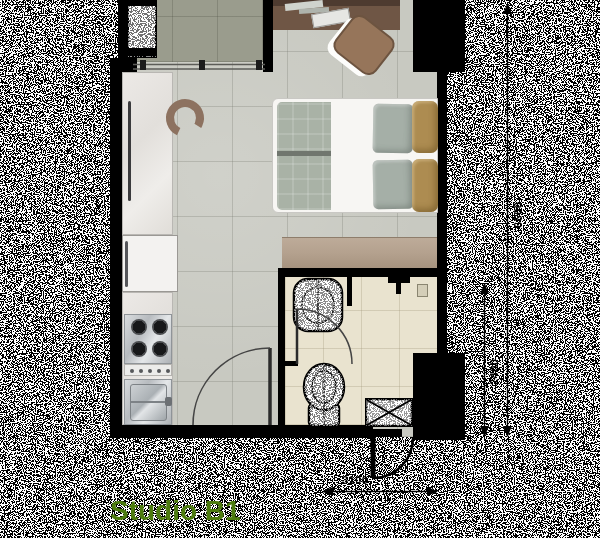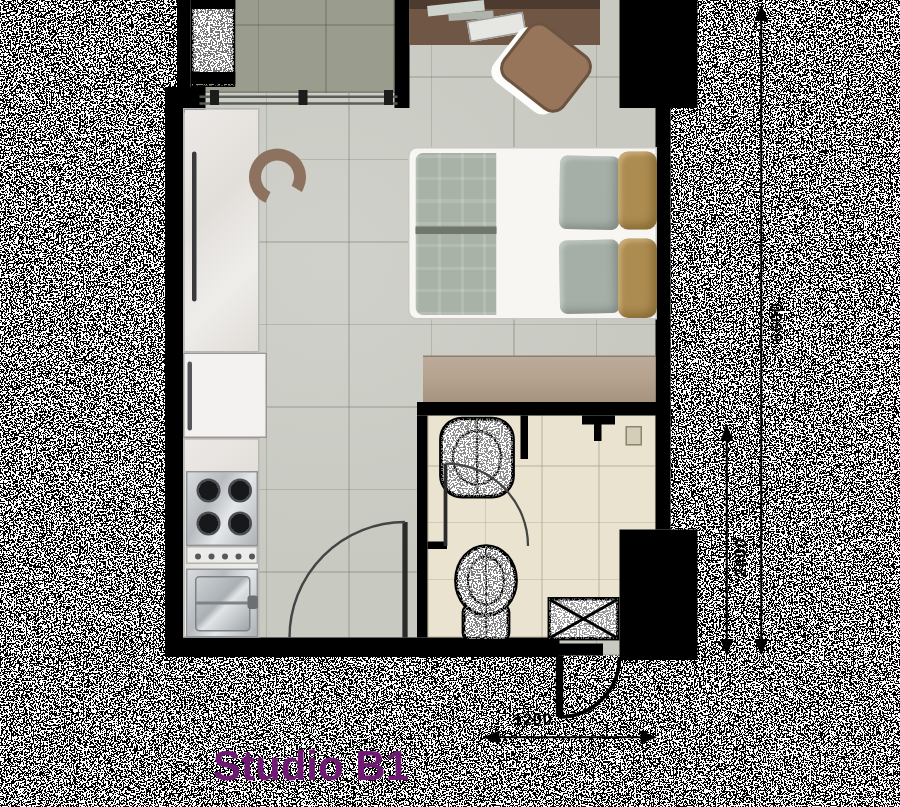--- a/index.html
+++ b/index.html
@@ -26,21 +26,21 @@
   .burner{position:absolute;width:16px;height:16px;border-radius:50%;
     background:radial-gradient(circle,#17181a 0 55%,#4a4c4f 56% 75%,#9fa2a5 76%);}
   .knob{position:absolute;width:4px;height:4px;border-radius:50%;background:#56585a;top:4px;}
   .pillow-gray{position:absolute;background:#a5afa7;border-radius:5px;
     box-shadow:inset -3px -2px 6px rgba(60,70,62,.35), inset 2px 2px 3px rgba(255,255,255,.4);}
   .pillow-tan{position:absolute;background:#ad8c51;border-radius:7px;
     box-shadow:inset -3px -3px 6px rgba(90,66,20,.45), inset 2px 2px 3px rgba(255,235,190,.4);}
   .dim-label{position:absolute;color:#000;font-size:11px;font-weight:bold;letter-spacing:.5px;}
   .dim-v{transform:rotate(-90deg);transform-origin:left top;}
   #plan-title{position:absolute;left:110px;top:495px;font-size:28px;font-weight:800;
-    color:#701a75;letter-spacing:0px;margin-left:32px;}
+    color:#4d7c0f;letter-spacing:0px;}
 </style>
 </head>
 <body>
 
 <div id="stage">
 
   <svg class="abs" style="left:0;top:0;z-index:0;" width="600" height="538">
     <defs>
       <filter id="noise" x="0" y="0" width="100%" height="100%">
         <feTurbulence type="fractalNoise" baseFrequency="0.9" numOctaves="3" seed="11" stitchTiles="stitch"></feTurbulence>
@@ -222,17 +222,17 @@
 
     <g>
       <line x1="323" y1="491.5" x2="437" y2="491.5" stroke="#000" stroke-width="1.4"></line>
       <polygon points="333,487 333,496 322,491.5" fill="#000"></polygon>
       <polygon points="427,487 427,496 438,491.5" fill="#000"></polygon>
     </g>
   </svg>
 
   <div class="dim-label dim-v" style="left:512px;top:228px;z-index:7;">6600</div>
   <div class="dim-label dim-v" style="left:488px;top:385px;z-index:7;">2400</div>
-  <div class="dim-label" style="left:342px;top:474px;z-index:7;">1200</div>
+  <div class="dim-label" style="left:342px;top:474px;z-index:7;">3100</div>
 
   <div id="plan-title" style="z-index:7;">Studio B1</div>
 
 </div>
 
 </body></html>

